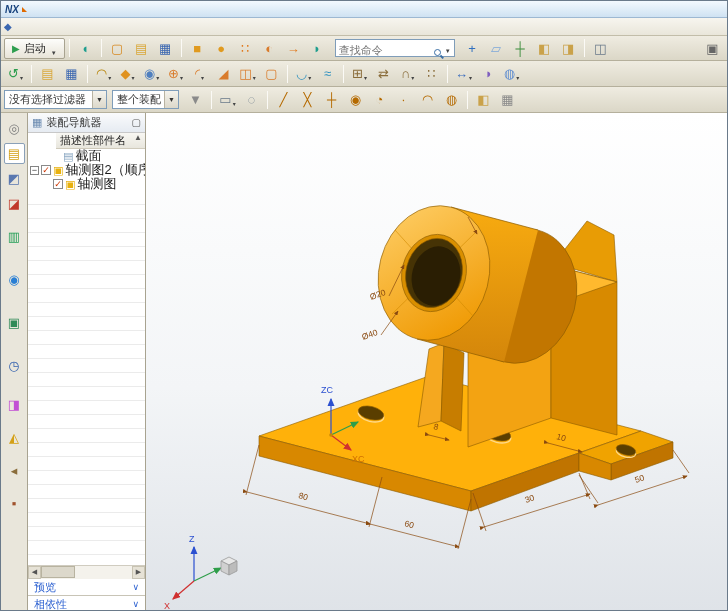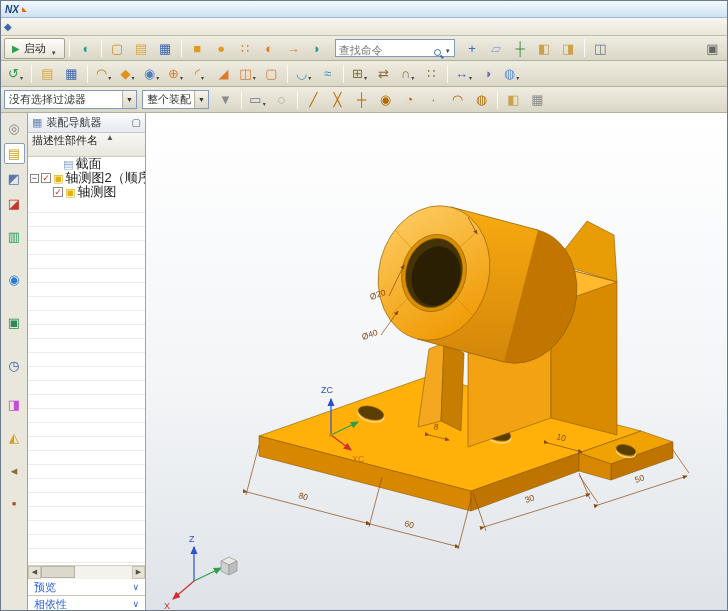--- a/index.html
+++ b/index.html
@@ -52,41 +52,41 @@
   }
   .searchbox input { border: none; outline: none; width: 92px; font-size: 11px; color: #444; font-family: inherit; background: transparent; }
   .mag { width: 7px; height: 7px; border: 1.5px solid #3a6ea5; border-radius: 50%; position: relative; display: inline-block; }
   .mag::after { content: ""; position: absolute; width: 4px; height: 1.5px; background: #3a6ea5; transform: rotate(45deg); left: 5px; top: 6px; }
   .spacer { flex: 1; }
   
   .dropdown {
     display: flex; align-items: center; justify-content: space-between; background: #fff;
     border: 1px solid #7f9db9; height: 19px; padding: 0 0 0 4px; font-size: 11px; color: #333; margin-right: 4px;
   }
-  .dd-filter { width: 133px; } .dd-scope { width: 67px; }
+  .dd-filter { width: 103px; } .dd-scope { width: 67px; }
   .dd-caret { font-size: 7px; color: #333; background: linear-gradient(#f5f3ec,#dcd8ca); border-left: 1px solid #b8b3a2; height: 100%; display: flex; align-items: center; padding: 0 3px; }
   
   .main { display: flex; height: 499px; }
   .side-strip {
     width: 27px; background: #e9e6db; border-right: 1px solid #a8a390;
     display: flex; flex-direction: column; align-items: center; padding-top: 5px; gap: 4px; overflow: hidden;
   }
   .side-btn { width: 21px; height: 21px; display: flex; align-items: center; justify-content: center; border: 1px solid transparent; border-radius: 2px; }
   .side-btn.active { background: #fff; border-color: #8aa0b8; }
   
   .navigator { width: 118px; background: #fff; border-right: 1px solid #a8a390; display: flex; flex-direction: column; }
   .nav-header {
     height: 20px; display: flex; align-items: center; gap: 4px; padding: 0 4px; flex: none;
     background: linear-gradient(#fafbfc, #e6ebf2); border-bottom: 1px solid #c8c8c8; color: #333; white-space: nowrap;
   }
   .nav-header .glyph { font-size: 11px; }
   .nav-pin { margin-left: auto; color: #555; font-size: 10px; }
   .nav-colhead {
-    height: 24px; display: flex; align-items: flex-start; padding: 0 4px; flex: none; white-space: nowrap;
-    background: linear-gradient(#f8f7f3, #e8e6dd); border-bottom: 1px solid #cfcabb; color: #222;
+    height: 16px; display: flex; align-items: flex-start; padding: 0 4px; flex: none; white-space: nowrap;
+    background: linear-gradient(#f8f7f3, #e8e6dd); border-bottom: 1px solid #cfcabb; color: #222; margin-left: 28px;
   }
   .sort { margin-left: 8px; font-size: 8px; color: #555; }
   .nav-tree {
     flex: 1; overflow: hidden;
     background: repeating-linear-gradient(to bottom, #ffffff 0px, #ffffff 13px, #ebebeb 13px, #ebebeb 14px);
   }
   .tree-row { height: 14px; display: flex; align-items: center; gap: 2px; background: #fff; padding-left: 2px; white-space: nowrap; overflow: hidden; }
   .exp { width: 9px; height: 9px; flex: none; font-size: 9px; line-height: 7px; text-align: center; border: 1px solid #848484; background: #fff; color: #333; }
   .exp:empty { visibility: hidden; }
   .chk { width: 10px; height: 10px; flex: none; border: 1px solid #8a8a8a; background: #fff; font-size: 9px; line-height: 9px; color: #cc3300; text-align: center; }

